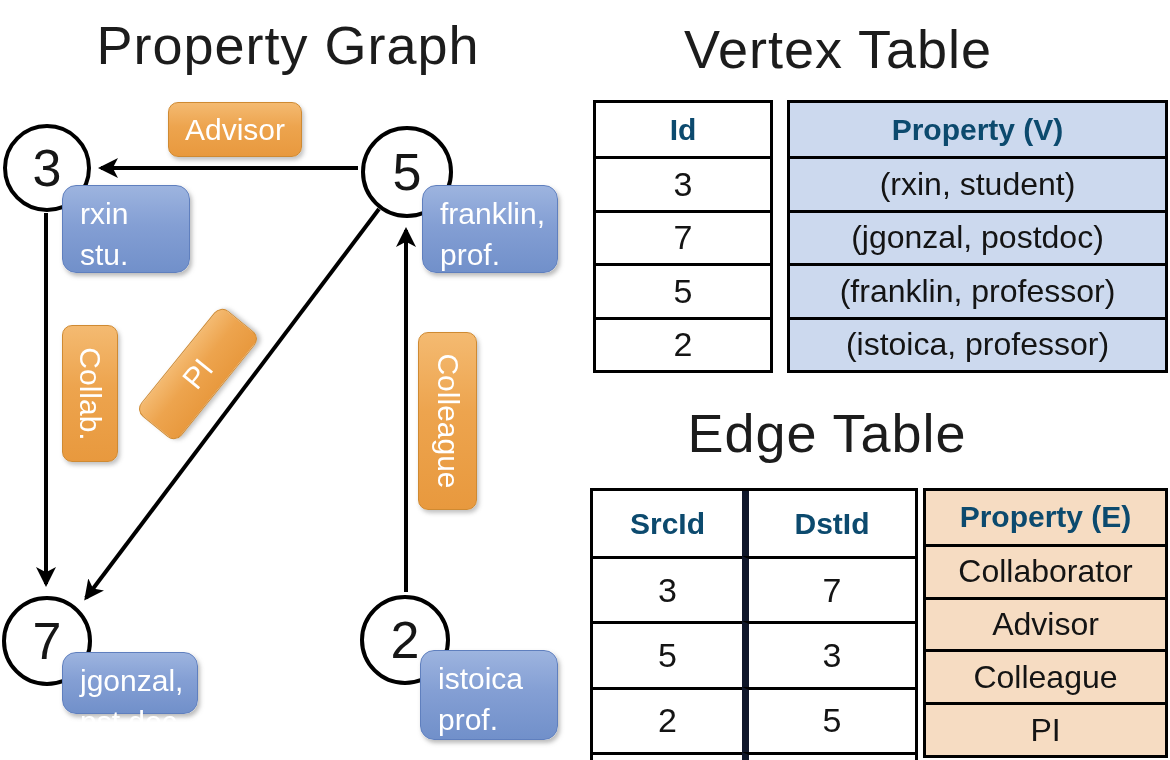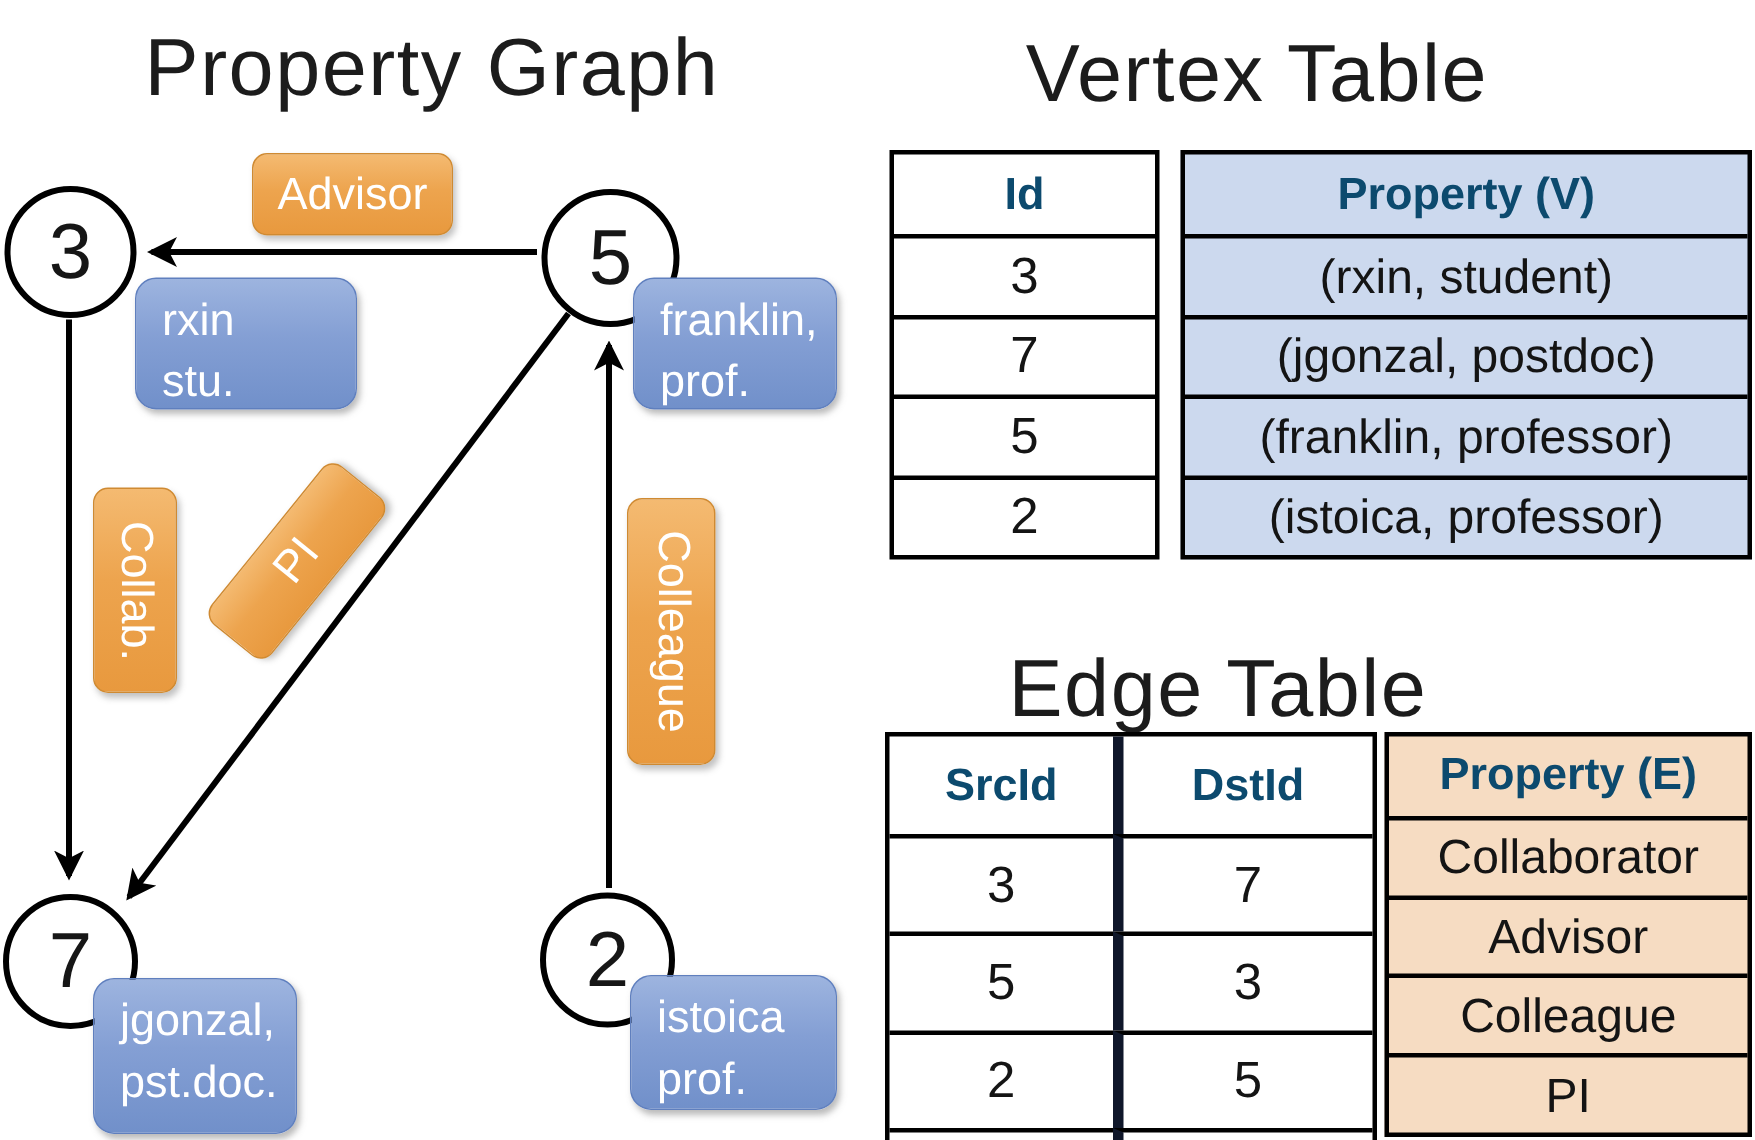--- a/index.html
+++ b/index.html
@@ -82,29 +82,29 @@
 <div class="abs elabel vert" style="left:62px;top:325px;width:56px;height:137px;">
   <span class="vtext">Collab.</span>
 </div>
 <div class="abs elabel" style="left:130px;top:348px;width:136px;height:52px;transform:rotate(-51deg);">
   <span>PI</span>
 </div>
 <div class="abs elabel vert" style="left:418px;top:332px;width:59px;height:178px;">
   <span class="vtext">Colleague</span>
 </div>
 
-<div class="abs vbox" style="left:62px;top:185px;width:148px;height:88px;margin-left:28px;">
+<div class="abs vbox" style="left:62px;top:185px;width:128px;height:88px;">
   <div>rxin</div>
   <div>stu.</div>
 </div>
 <div class="abs vbox" style="left:422px;top:185px;width:136px;height:88px;">
   <div>franklin,</div>
   <div>prof.</div>
 </div>
-<div class="abs vbox" style="left:62px;top:652px;width:136px;height:104px;">
+<div class="abs vbox" style="left:62px;top:652px;width:136px;height:62px;">
   <div>jgonzal,</div>
   <div>pst.doc.</div>
 </div>
 <div class="abs vbox" style="left:420px;top:650px;width:138px;height:90px;">
   <div>istoica</div>
   <div>prof.</div>
 </div>
 
 <div class="abs big-title" style="left:590px;top:18px;width:496px;">Vertex Table</div>
 
@@ -117,21 +117,21 @@
 </div>
 
 <div class="abs gridtable bluefill" style="left:787px;top:100px;width:381px;height:273px;grid-template-rows:repeat(5,1fr);">
   <div class="cell top hdr">Property (V)</div>
   <div class="cell">(rxin, student)</div>
   <div class="cell">(jgonzal, postdoc)</div>
   <div class="cell">(franklin, professor)</div>
   <div class="cell">(istoica, professor)</div>
 </div>
 
-<div class="abs big-title" style="left:568px;top:402px;width:488px;margin-top:26px;">Edge Table</div>
+<div class="abs big-title" style="left:583px;top:402px;width:488px;">Edge Table</div>
 
 <div class="abs gridtable" style="left:590px;top:488px;width:328px;height:332px;grid-template-columns:149px 1fr;grid-template-rows:repeat(5,1fr);">
   <div class="cell top hdr">SrcId</div>
   <div class="cell top hdr colsep">DstId</div>
   <div class="cell num">3</div>
   <div class="cell num colsep">7</div>
   <div class="cell num">5</div>
   <div class="cell num colsep">3</div>
   <div class="cell num">2</div>
   <div class="cell num colsep">5</div>

